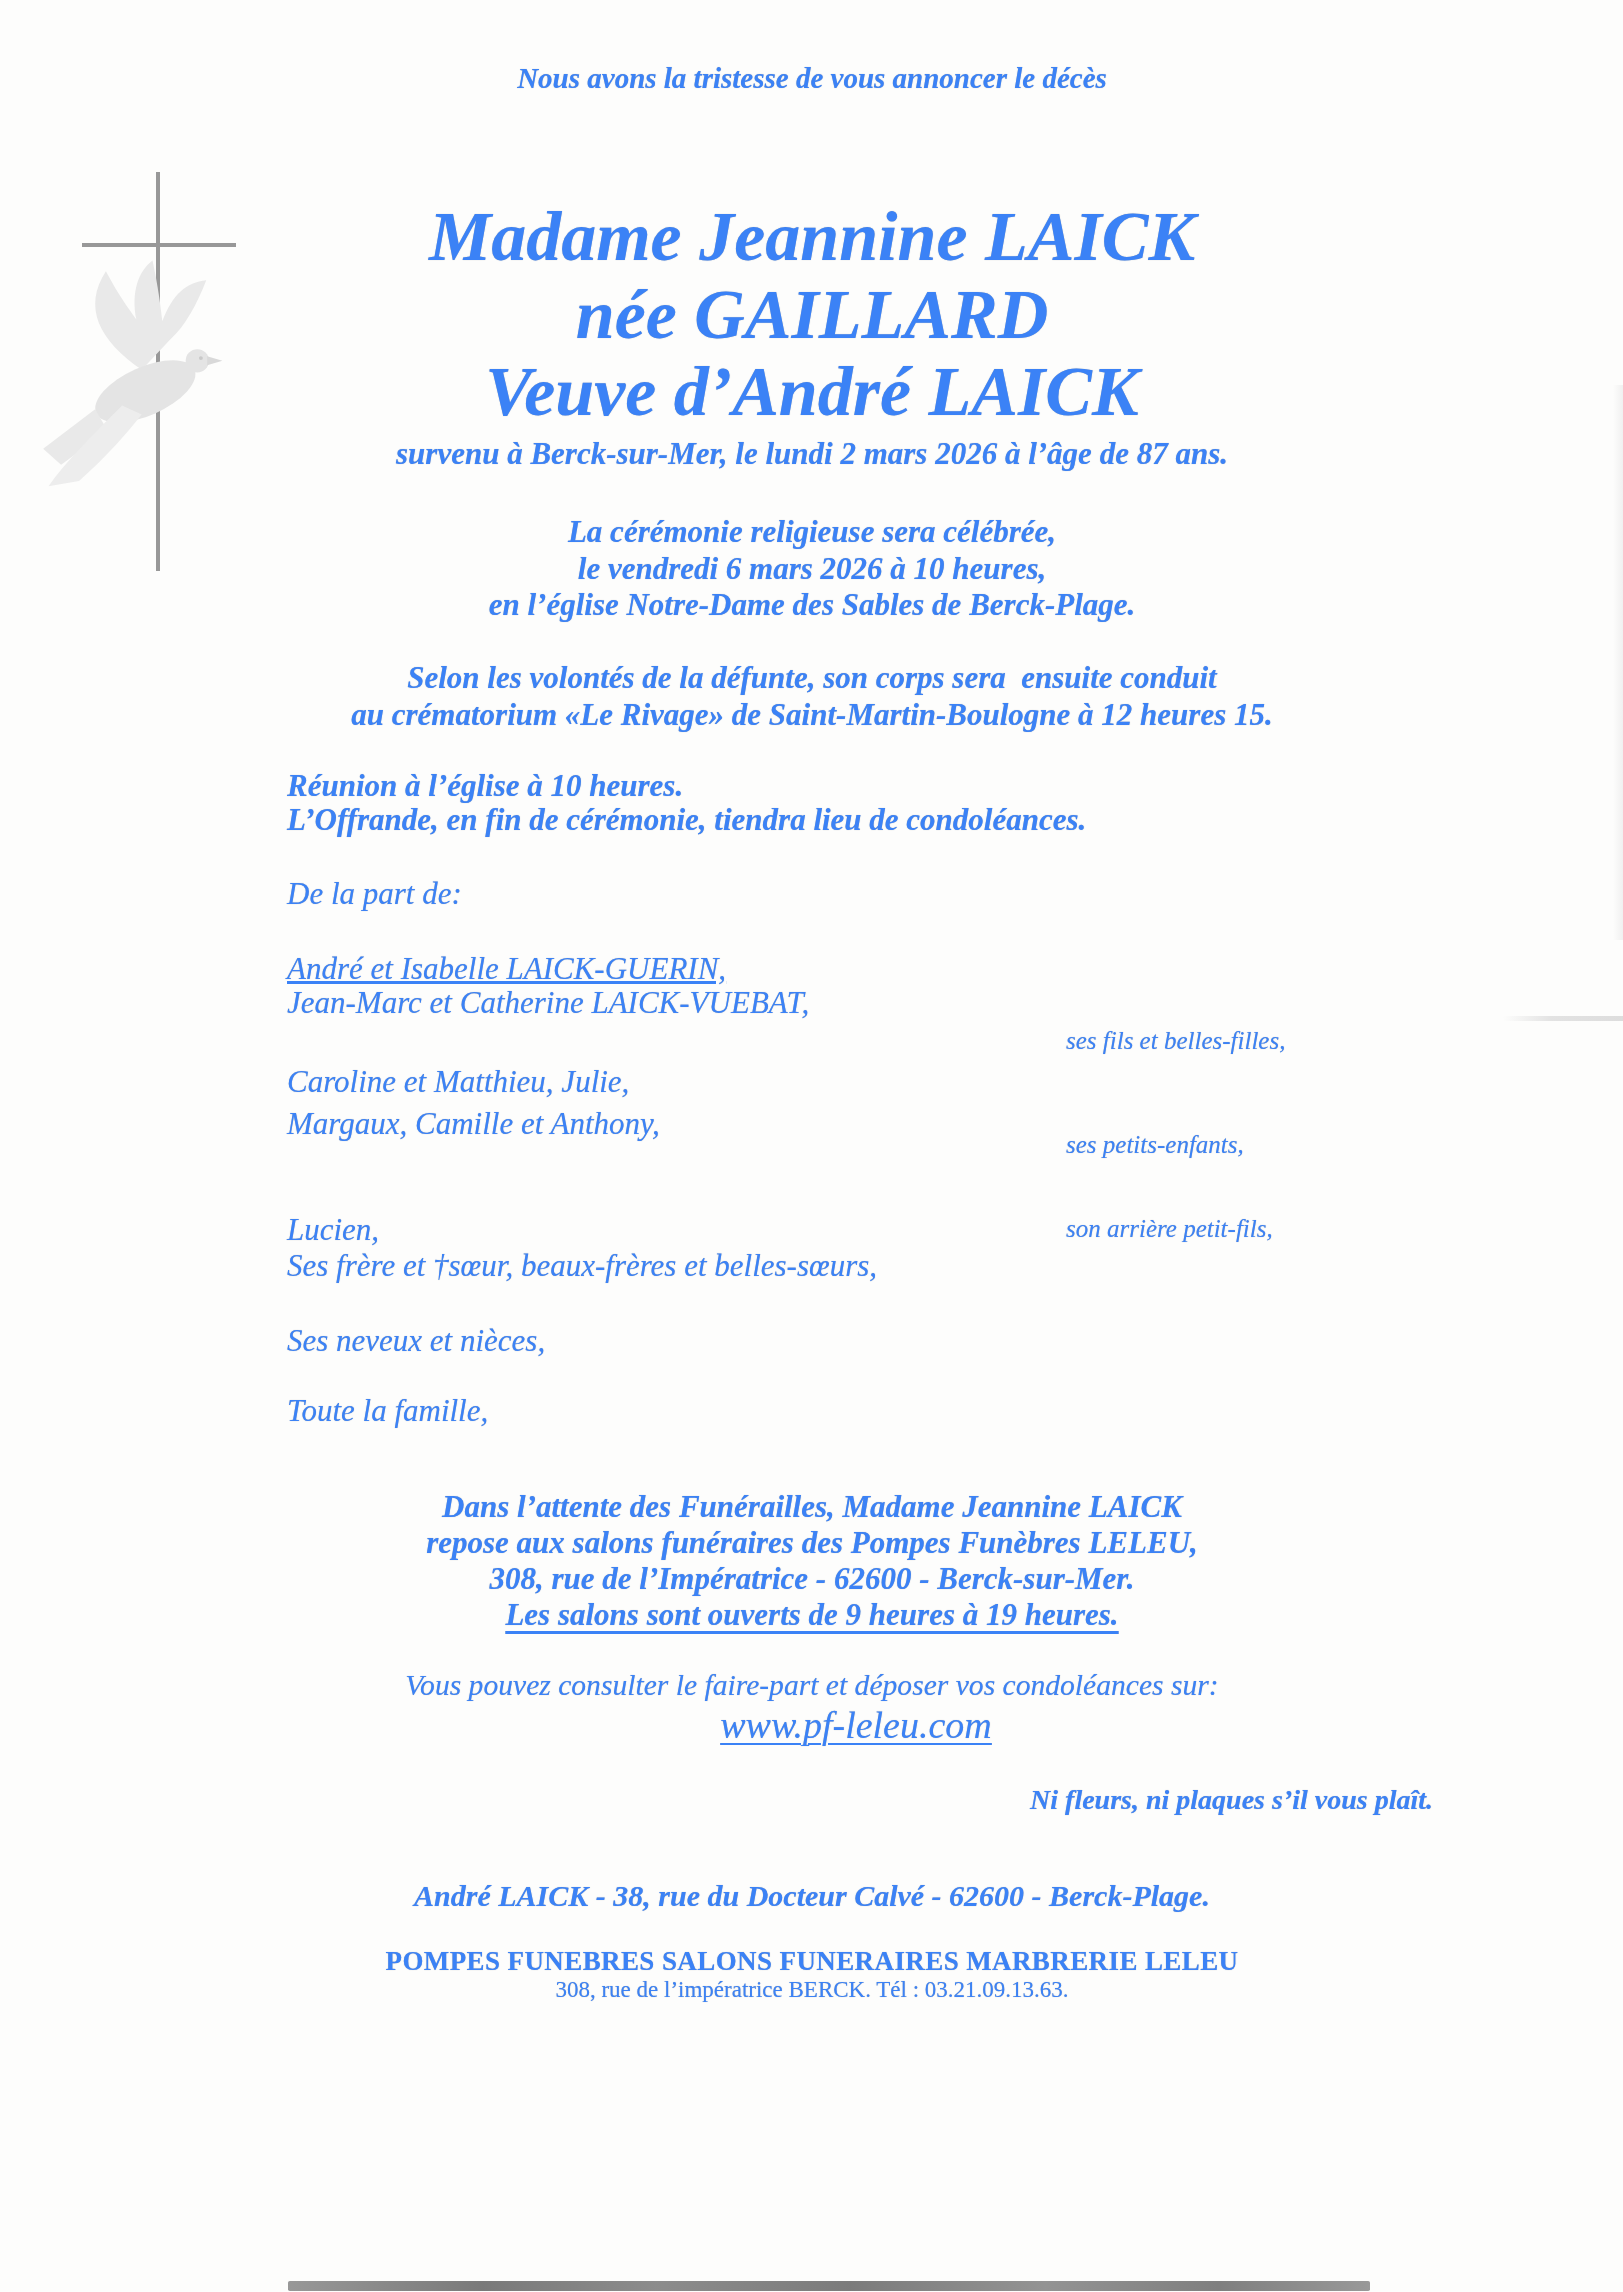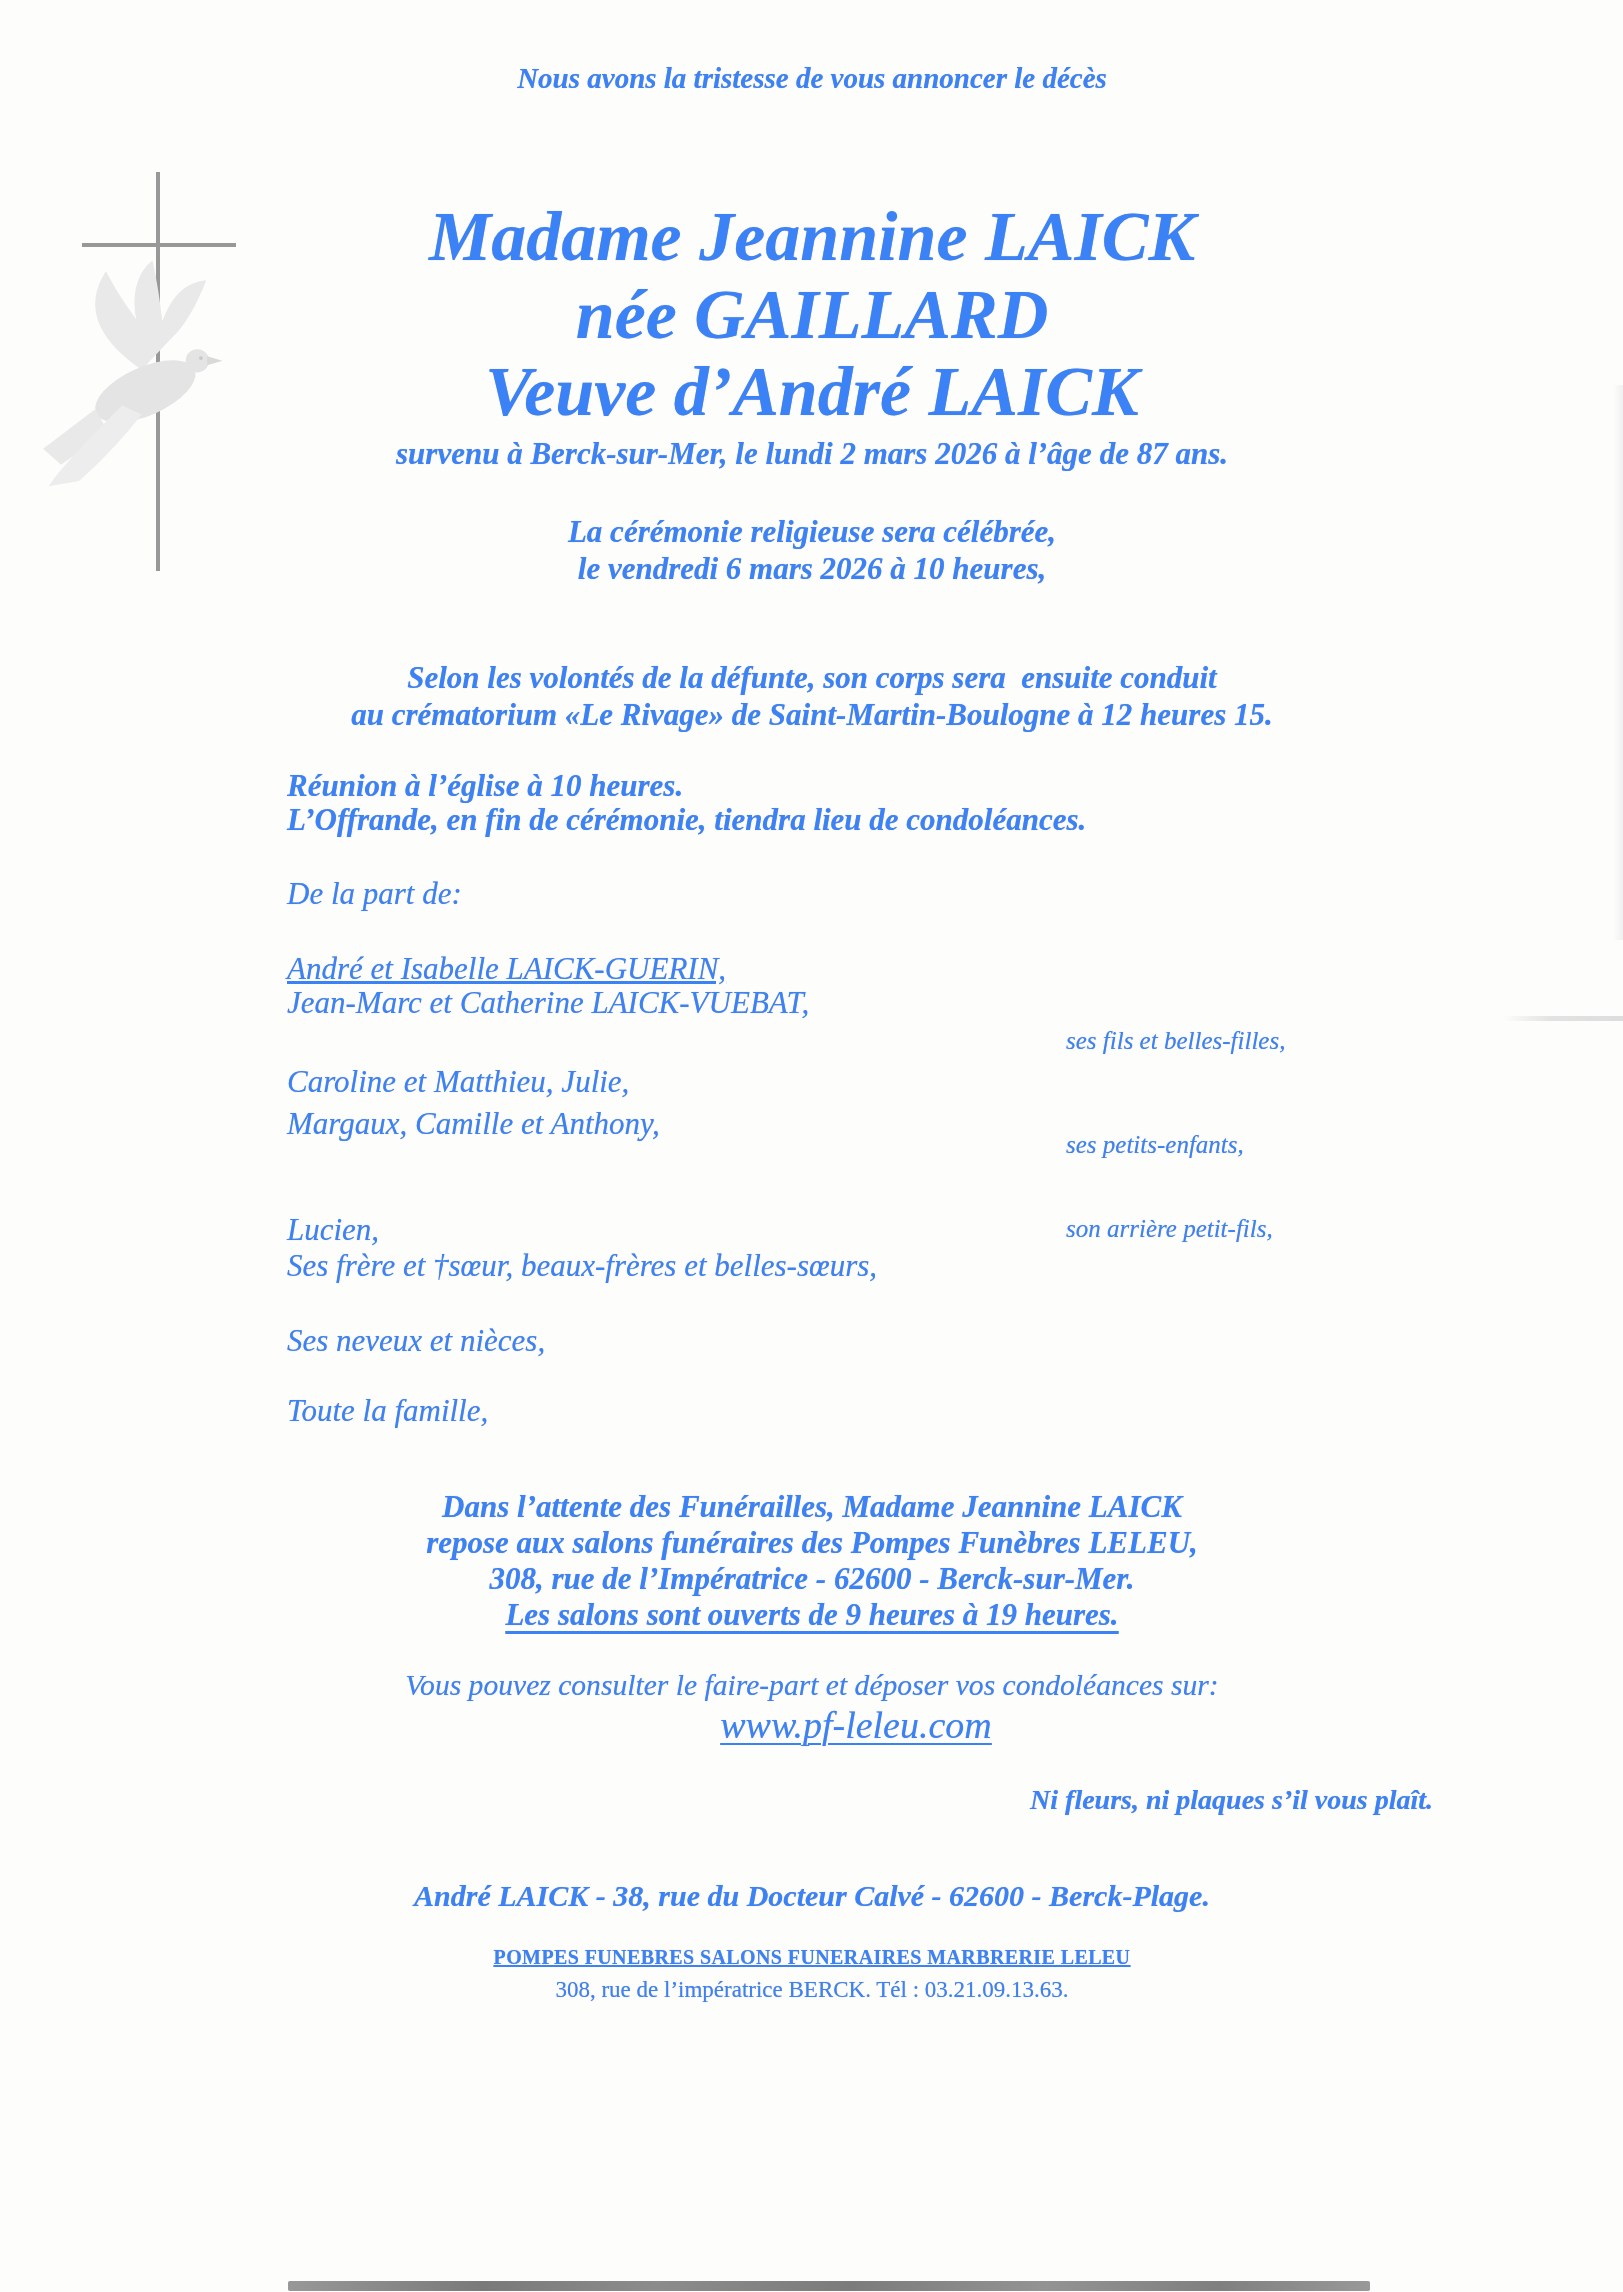--- a/index.html
+++ b/index.html
@@ -15,21 +15,21 @@
   .c{left:0;width:100%;text-align:center;}
   .l{left:287px;}
   .r2{left:1066px;}
   .ra{right:191px;text-align:right;}
   .bi{font-style:italic;font-weight:700;}
   .ri{font-style:italic;font-weight:400;}
   .up-b{font-style:normal;font-weight:700;letter-spacing:0.4px;}
   .up-r{font-style:normal;font-weight:400;}
   .f78{font-size:70px;margin-top:48px;} .f42{font-size:38px;} .f35{font-size:31px;}
   .f34{font-size:30px;} .f33{font-size:29.6px;} .f32{font-size:29px;}
-  .f31{font-size:28px;} .f30{font-size:20px;text-decoration:underline;} .f28{font-size:25px;}
+  .f31{font-size:28px;} .f30{font-size:27px;} .f28{font-size:25px;}
   .f26{font-size:23px;}
   .u1{text-decoration:underline;text-decoration-thickness:3.1px;text-underline-offset:6.3px;}
   .u2{text-decoration:underline;text-decoration-thickness:2.2px;text-underline-offset:5.4px;margin-left:44px;}
 
   
   .t-intro{top:61px;} .t-name1{top:147px;} .t-name2{top:225px;} .t-name3{top:302px;}
   .t-death{top:435px;}
   .t-cer1{top:513px;} .t-cer2{top:550px;} .t-cer3{top:586px;}
   .t-crem1{top:659px;} .t-crem2{top:696px;}
   .t-meet{top:767px;} .t-off{top:801px;}
@@ -81,20 +81,21 @@
     <path d="M96,168 C62,202 32,232 14,258 L48,252 C78,226 102,198 118,178 Z" fill="#ededed"></path>
   </svg>
 
   <div class="line c bi f32 t-intro">Nous avons la tristesse de vous annoncer le décès</div>
   <div class="line c bi f78 t-name1">Madame Jeannine LAICK</div>
   <div class="line c bi f78 t-name2">née GAILLARD</div>
   <div class="line c bi f78 t-name3">Veuve d’André LAICK</div>
   <div class="line c bi f35 t-death">survenu à Berck-sur-Mer, le lundi 2 mars 2026 à l’âge de 87 ans.</div>
   <div class="line c bi f35 t-cer1">La cérémonie religieuse sera célébrée,</div>
   <div class="line c bi f35 t-cer2">le vendredi 6 mars 2026 à 10 heures,</div>
+  <div class="line c bi f35 t-cer3">en l’église Notre-Dame des Sables de Berck-Plage.</div>
   <div class="line c bi f35 t-crem1">Selon les volontés de la défunte, son corps sera  ensuite conduit</div>
   <div class="line c bi f35 t-crem2">au crématorium «Le Rivage» de Saint-Martin-Boulogne à 12 heures 15.</div>
   <div class="line l bi f35 t-meet">Réunion à l’église à 10 heures.</div>
   <div class="line l bi f35 t-off">L’Offrande, en fin de cérémonie, tiendra lieu de condoléances.</div>
 
   <div class="line l ri f35 t-from">De la part de:</div>
   <div class="line l ri f35 t-sons1">André et Isabelle LAICK-GUERIN,</div>
   <div class="line l ri f35 t-sons2">Jean-Marc et Catherine LAICK-VUEBAT,</div>
   <div class="line r2 ri f28 t-sonslab">ses fils et belles-filles,</div>
   <div class="line l ri f35 t-gc1">Caroline et Matthieu, Julie,</div>

